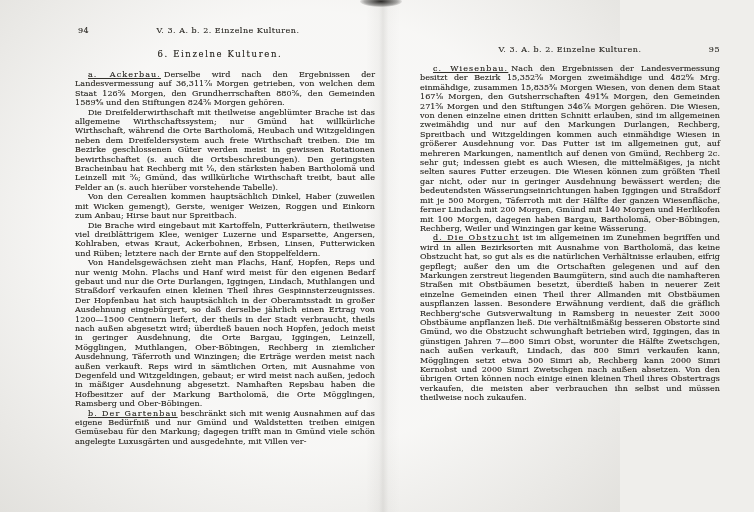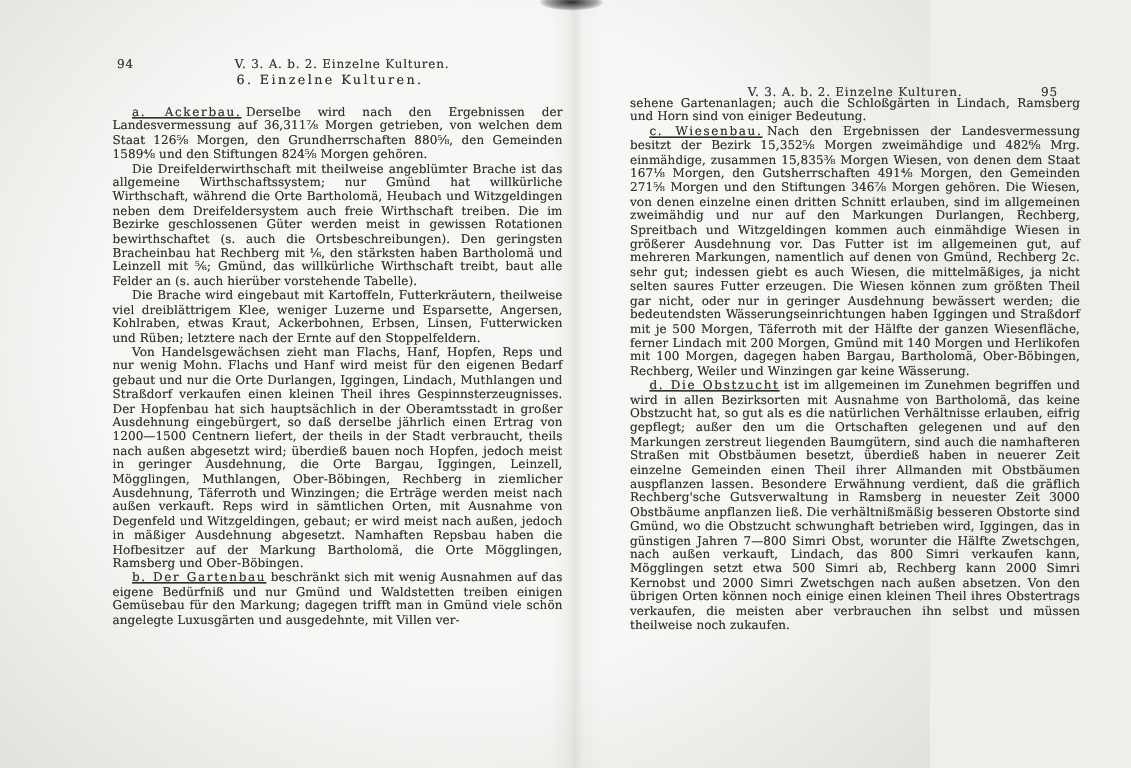--- a/index.html
+++ b/index.html
@@ -29,24 +29,24 @@
     position: absolute; left: 360px; top: -4px; width: 42px; height: 11px;
     border-radius: 50%;
     background: radial-gradient(ellipse at center, rgba(25,24,22,0.9) 0%, rgba(25,24,22,0.35) 55%, rgba(25,24,22,0) 75%);
   }
   .page { position: absolute; color: #32302b; }
   .page-header {
     position: absolute; width: 300px; display: flex; align-items: baseline;
     font-size: 8px; letter-spacing: 0.5px; color: #3b3934;
     text-shadow: 0 0 0.3px rgba(50,48,43,0.6);
   }
-  .page-header .running-title { flex: 1; text-align: center; margin-top: 12px; }
+  .page-header .running-title { flex: 1; text-align: center; }
   .page-number { width: 26px; }
   .page-number.left { text-align: left; }
-  .page-number.right { text-align: left; }
+  .page-number.right { text-align: right; }
   .section-heading {
     position: absolute; width: 290px; text-align: center;
     font-size: 8.5px; letter-spacing: 1.6px; color: #32302b;
     text-shadow: 0 0 0.3px rgba(50,48,43,0.6);
   }
   .text-block {
     position: absolute; width: 300px;
     font-size: 8px; line-height: 9.4px; text-align: justify;
     color: #33312c;
     text-shadow: 0 0 0.35px rgba(51,49,44,0.55);
@@ -72,41 +72,41 @@
     </div>
     <div class="section-heading" style="left:75px; top:49px;">6. Einzelne Kulturen.</div>
     <div class="text-block" style="left:75px; top:70px;">
       <p class="para">
         <span class="para-lead">a. Ackerbau.</span><span>Derselbe wird nach den Ergebnissen der Landesvermessung auf 36,311⁷⁄₈ Morgen getrieben, von welchen dem Staat 126⁵⁄₈ Morgen, den Grundherrschaften 880⁵⁄₈, den Gemeinden 1589⁴⁄₈ und den Stiftungen 824⁵⁄₈ Morgen gehören.</span>
       </p>
       <p class="para">
         <span class="para-lead"></span><span>Die Dreifelderwirthschaft mit theilweise angeblümter Brache ist das allgemeine Wirthschaftssystem; nur Gmünd hat willkürliche Wirthschaft, während die Orte Bartholomä, Heubach und Witzgeldingen neben dem Dreifeldersystem auch freie Wirthschaft treiben. Die im Bezirke geschlossenen Güter werden meist in gewissen Rotationen bewirthschaftet (s. auch die Ortsbeschreibungen). Den geringsten Bracheinbau hat Rechberg mit ¹⁄₆, den stärksten haben Bartholomä und Leinzell mit ⁵⁄₆; Gmünd, das willkürliche Wirthschaft treibt, baut alle Felder an (s. auch hierüber vorstehende Tabelle).</span>
       </p>
       <p class="para">
+        <span class="para-lead"></span><span>Von den Cerealien kommen hauptsächlich Dinkel, Haber (zuweilen mit Wicken gemengt), Gerste, weniger Weizen, Roggen und Einkorn zum Anbau; Hirse baut nur Spreitbach.</span>
+      </p>
+      <p class="para">
         <span class="para-lead"></span><span>Die Brache wird eingebaut mit Kartoffeln, Futterkräutern, theilweise viel dreiblättrigem Klee, weniger Luzerne und Esparsette, Angersen, Kohlraben, etwas Kraut, Ackerbohnen, Erbsen, Linsen, Futterwicken und Rüben; letztere nach der Ernte auf den Stoppelfeldern.</span>
       </p>
       <p class="para">
         <span class="para-lead"></span><span>Von Handelsgewächsen zieht man Flachs, Hanf, Hopfen, Reps und nur wenig Mohn. Flachs und Hanf wird meist für den eigenen Bedarf gebaut und nur die Orte Durlangen, Iggingen, Lindach, Muthlangen und Straßdorf verkaufen einen kleinen Theil ihres Gespinnsterzeugnisses. Der Hopfenbau hat sich hauptsächlich in der Oberamtsstadt in großer Ausdehnung eingebürgert, so daß derselbe jährlich einen Ertrag von 1200—1500 Centnern liefert, der theils in der Stadt verbraucht, theils nach außen abgesetzt wird; überdieß bauen noch Hopfen, jedoch meist in geringer Ausdehnung, die Orte Bargau, Iggingen, Leinzell, Mögglingen, Muthlangen, Ober-Böbingen, Rechberg in ziemlicher Ausdehnung, Täferroth und Winzingen; die Erträge werden meist nach außen verkauft. Reps wird in sämtlichen Orten, mit Ausnahme von Degenfeld und Witzgeldingen, gebaut; er wird meist nach außen, jedoch in mäßiger Ausdehnung abgesetzt. Namhaften Repsbau haben die Hofbesitzer auf der Markung Bartholomä, die Orte Mögglingen, Ramsberg und Ober-Böbingen.</span>
       </p>
       <p class="para">
         <span class="para-lead">b. Der Gartenbau</span><span>beschränkt sich mit wenig Ausnahmen auf das eigene Bedürfniß und nur Gmünd und Waldstetten treiben einigen Gemüsebau für den Markung; dagegen trifft man in Gmünd viele schön angelegte Luxusgärten und ausgedehnte, mit Villen ver-</span>
       </p>
     </div>
   </div>
 
   <div class="page">
     <div class="page-header" style="left:420px; top:45px;">
       <span class="page-number left"></span>
       <span class="running-title">V. 3. A. b. 2. Einzelne Kulturen.</span>
       <span class="page-number right">95</span>
     </div>
     <div class="text-block" style="left:420px; top:64px;">
-      <p class="para no-indent">
-        <span class="para-lead"></span><span>sehene Gartenanlagen; auch die Schloßgärten in Lindach, Ramsberg und Horn sind von einiger Bedeutung.</span>
-      </p>
       <p class="para">
         <span class="para-lead">c. Wiesenbau.</span><span>Nach den Ergebnissen der Landesvermessung besitzt der Bezirk 15,352⁵⁄₈ Morgen zweimähdige und 482⁶⁄₈ Mrg. einmähdige, zusammen 15,835³⁄₈ Morgen Wiesen, von denen dem Staat 167¹⁄₈ Morgen, den Gutsherrschaften 491⁴⁄₈ Morgen, den Gemeinden 271⁵⁄₈ Morgen und den Stiftungen 346⁷⁄₈ Morgen gehören. Die Wiesen, von denen einzelne einen dritten Schnitt erlauben, sind im allgemeinen zweimähdig und nur auf den Markungen Durlangen, Rechberg, Spreitbach und Witzgeldingen kommen auch einmähdige Wiesen in größerer Ausdehnung vor. Das Futter ist im allgemeinen gut, auf mehreren Markungen, namentlich auf denen von Gmünd, Rechberg 2c. sehr gut; indessen giebt es auch Wiesen, die mittelmäßiges, ja nicht selten saures Futter erzeugen. Die Wiesen können zum größten Theil gar nicht, oder nur in geringer Ausdehnung bewässert werden; die bedeutendsten Wässerungseinrichtungen haben Iggingen und Straßdorf mit je 500 Morgen, Täferroth mit der Hälfte der ganzen Wiesenfläche, ferner Lindach mit 200 Morgen, Gmünd mit 140 Morgen und Herlikofen mit 100 Morgen, dagegen haben Bargau, Bartholomä, Ober-Böbingen, Rechberg, Weiler und Winzingen gar keine Wässerung.</span>
       </p>
       <p class="para">
         <span class="para-lead">d. Die Obstzucht</span><span>ist im allgemeinen im Zunehmen begriffen und wird in allen Bezirksorten mit Ausnahme von Bartholomä, das keine Obstzucht hat, so gut als es die natürlichen Verhältnisse erlauben, eifrig gepflegt; außer den um die Ortschaften gelegenen und auf den Markungen zerstreut liegenden Baumgütern, sind auch die namhafteren Straßen mit Obstbäumen besetzt, überdieß haben in neuerer Zeit einzelne Gemeinden einen Theil ihrer Allmanden mit Obstbäumen auspflanzen lassen. Besondere Erwähnung verdient, daß die gräflich Rechberg'sche Gutsverwaltung in Ramsberg in neuester Zeit 3000 Obstbäume anpflanzen ließ. Die verhältnißmäßig besseren Obstorte sind Gmünd, wo die Obstzucht schwunghaft betrieben wird, Iggingen, das in günstigen Jahren 7—800 Simri Obst, worunter die Hälfte Zwetschgen, nach außen verkauft, Lindach, das 800 Simri verkaufen kann, Mögglingen setzt etwa 500 Simri ab, Rechberg kann 2000 Simri Kernobst und 2000 Simri Zwetschgen nach außen absetzen. Von den übrigen Orten können noch einige einen kleinen Theil ihres Obstertrags verkaufen, die meisten aber verbrauchen ihn selbst und müssen theilweise noch zukaufen.</span>
       </p>
     </div>
   </div>
 </div>
 

